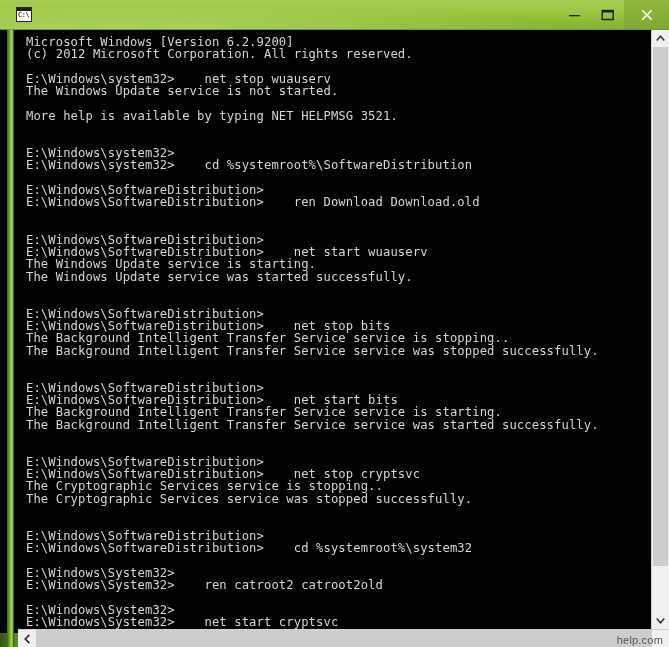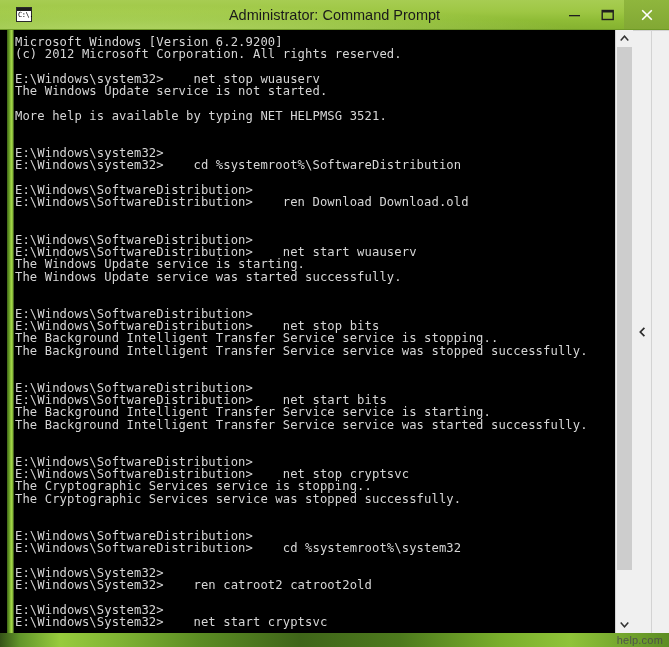--- a/index.html
+++ b/index.html
@@ -137,26 +137,27 @@
   #btn-close {
     width: 45px;
     background: linear-gradient(180deg, #8fb63d 0%, #82a834 100%);
     font-size: 15px;
   }
 
   
   #client {
     flex: 1 1 auto;
     display: flex;
-    flex-direction: row;
+    flex-direction: column;
     position: relative;
     background: #000;
     border-left: 7px solid transparent;
     border-right: 0;
     box-sizing: border-box;
+    padding-left: 11px;
   }
 
   
   #left-edge {
     position: absolute;
     left: 0; top: 0; bottom: 0;
     width: 7px;
     background: linear-gradient(90deg, #3e6318 0%, #6fa527 35%, #a6d84c 62%, #7cb02e 85%, #1c1c1c 100%);
     z-index: 3;
   }
@@ -280,21 +281,20 @@
 <div id="window">
 
   <div id="titlebar">
     <div class="glow"></div>
 
     <div id="app-icon">
       <div class="bar"></div>
       <div class="txt">C:\.</div>
     </div>
 
-    <div id="title-text">Administrator: Command Prompt</div>
 
     <div id="caption-buttons">
       <div class="cap-btn" id="btn-min">
         <svg width="13" height="11" viewBox="0 0 13 11" aria-hidden="true">
           <rect x="1" y="6" width="11" height="1.3" fill="#1f1f1f"></rect>
         </svg>
       </div>
       <div class="cap-btn" id="btn-max">
         <svg width="14" height="12" viewBox="0 0 14 12" aria-hidden="true">
           <rect x="1.2" y="1.5" width="11" height="9" fill="none" stroke="#1f1f1f" stroke-width="1.4"></rect>

